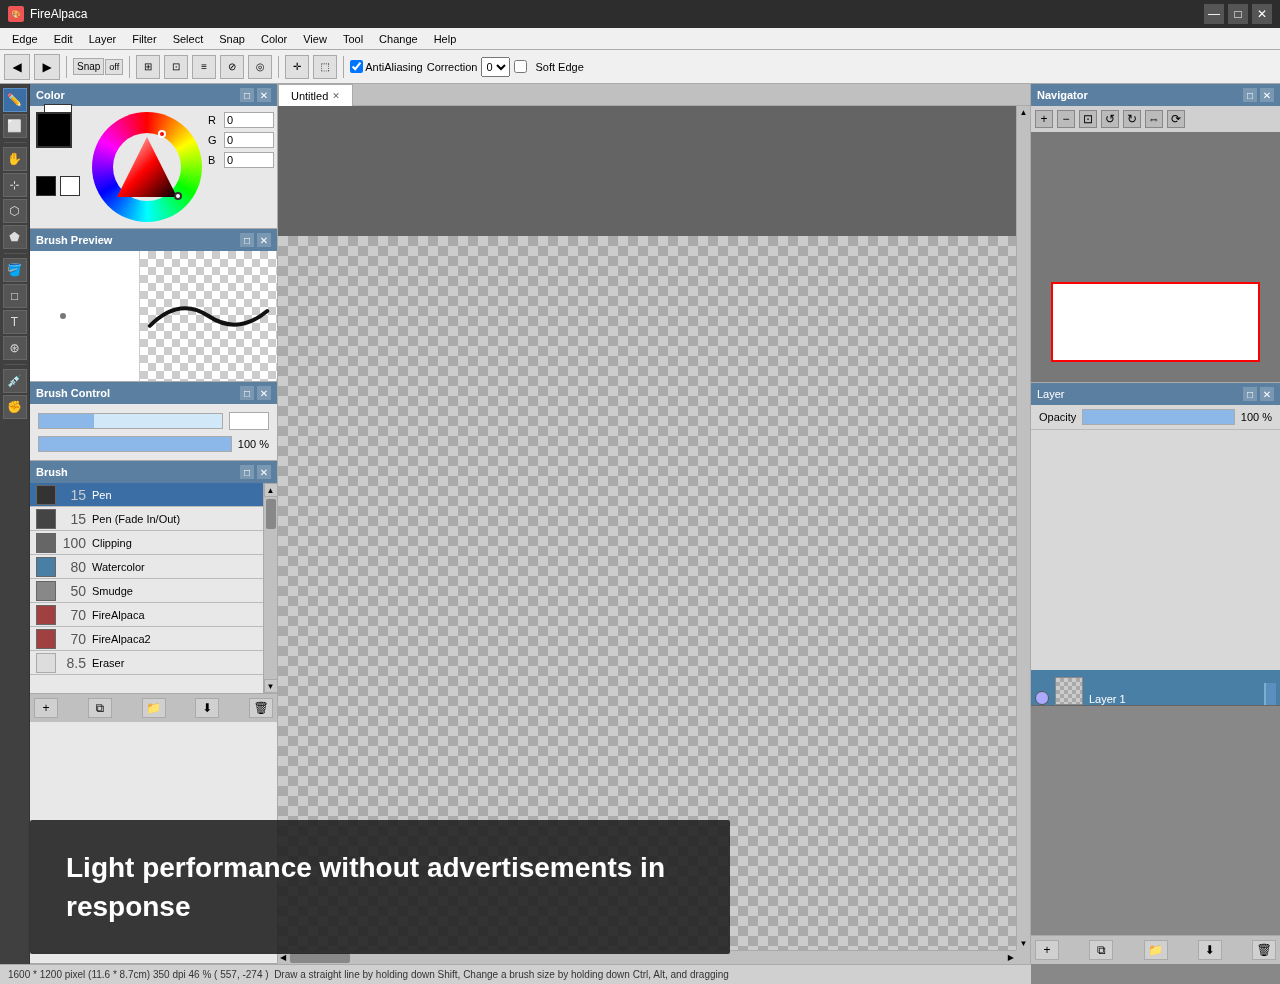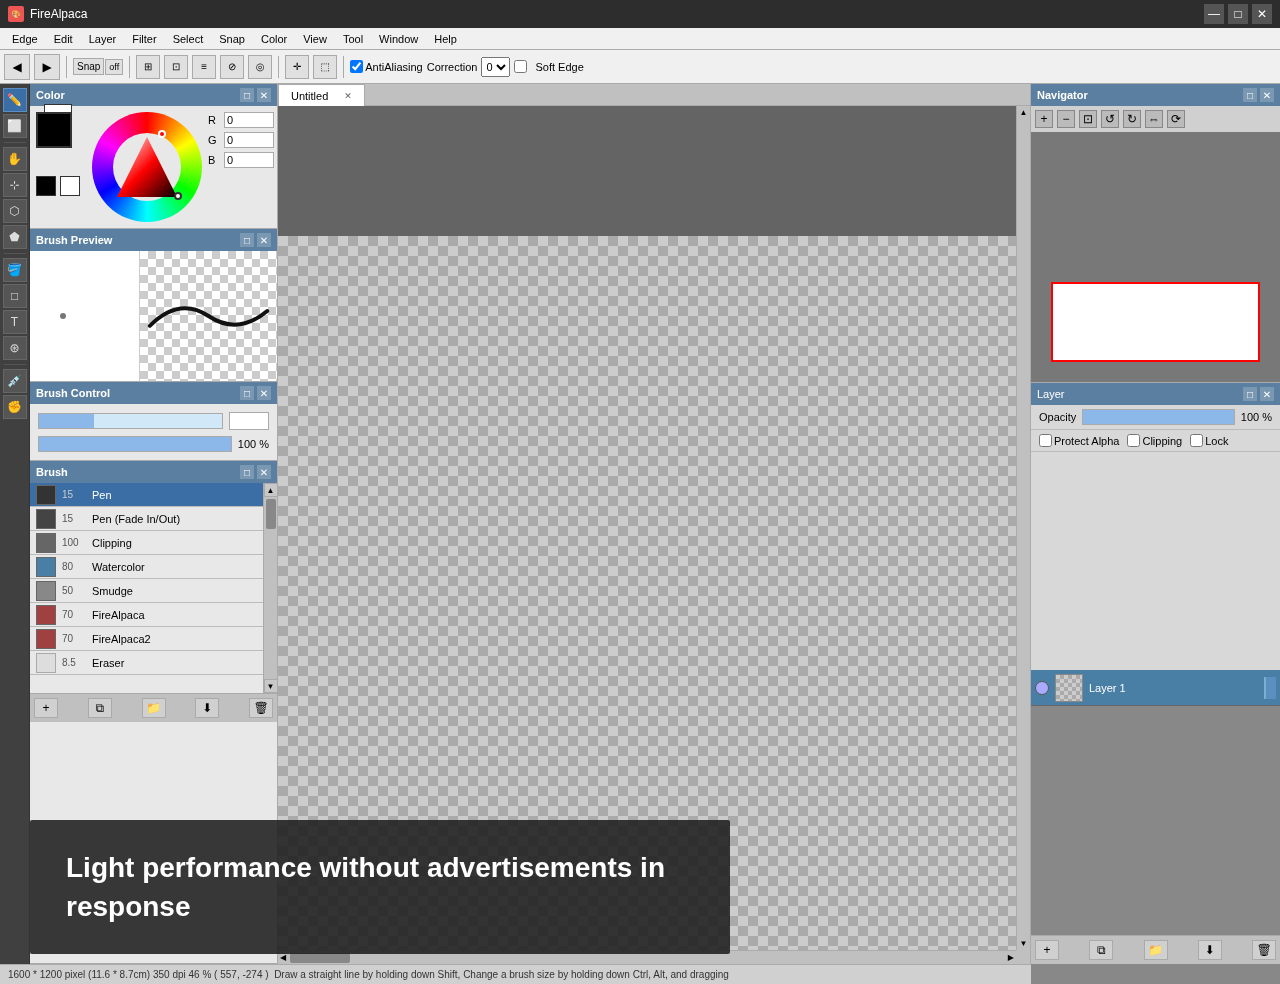--- a/index.html
+++ b/index.html
@@ -85,21 +85,21 @@
     .color-slider-label { width: 12px; font-size: 11px; }
     .color-slider-input { width: 50px; height: 16px; font-size: 11px; border: 1px solid #aaa; padding: 1px 2px; }
 
     
     .canvas-tabs-bar {
       display: flex; background: #c0c0c0; border-bottom: 1px solid #aaa; height: 22px;
     }
     .canvas-tab {
       display: flex; align-items: center; padding: 0 12px; background: #e0e0e0;
       border: 1px solid #aaa; border-bottom: none; cursor: pointer; font-size: 11px;
-      gap: 16px; height: 22px;
+      gap: 4px; height: 22px;
     }
     .canvas-tab.active { background: #fff; }
 
     
     .canvas-container {
       flex: 1; background: #646464; overflow: hidden; position: relative; display: flex; flex-direction: column;
     }
     .canvas-viewport {
       flex: 1; position: relative; overflow: hidden; background: #646464;
     }
@@ -134,21 +134,21 @@
     .layer-panel-content { flex: 1; background: #d8d8d8; }
     .layer-opacity-row { display: flex; align-items: center; gap: 6px; padding: 4px 8px; border-bottom: 1px solid #bbb; }
     .layer-blending-row { display: flex; align-items: center; gap: 6px; padding: 4px 8px; border-bottom: 1px solid #bbb; }
     .layer-options-row { display: flex; align-items: center; gap: 8px; padding: 4px 8px; border-bottom: 1px solid #bbb; }
     .layer-option { display: flex; align-items: center; gap: 2px; font-size: 11px; }
     .opacity-bar { flex: 1; height: 16px; background: #8bb8e8; border: 1px solid #aaa; }
     .opacity-label { font-size: 11px; white-space: nowrap; }
     .blending-select { flex: 1; height: 20px; font-size: 11px; }
     .layer-list { background: #888; flex: 1; min-height: 100px; }
     .layer-row {
-      display: flex; align-items: center; height: 36px; border-bottom: 1px solid #666;
+      display: flex; align-items: flex-end; height: 36px; border-bottom: 1px solid #666;
       background: #a0a0a0; padding: 0 4px; gap: 6px; cursor: pointer;
     }
     .layer-row.active { background: #4a7fa5; }
     .layer-visibility { width: 14px; height: 14px; border-radius: 50%; background: #888; border: 1px solid #555; cursor: pointer; }
     .layer-thumb { width: 28px; height: 28px; background: #ddd; border: 1px solid #888; }
     .layer-thumb-checkered {
       background-color: #ccc;
       background-image: linear-gradient(45deg, #aaa 25%, transparent 25%, transparent 75%, #aaa 75%, #aaa),
                         linear-gradient(45deg, #aaa 25%, transparent 25%, transparent 75%, #aaa 75%, #aaa);
       background-size: 8px 8px; background-position: 0 0, 4px 4px;
@@ -185,21 +185,21 @@
     .brush-size-input { width: 40px; height: 18px; border: 1px solid #aaa; font-size: 11px; text-align: center; }
     .brush-opacity-bar { height: 16px; background: #8bb8e8; border: 1px solid #aaa; position: relative; }
     .brush-opacity-label { font-size: 11px; text-align: right; }
     .brush-opacity-row { display: flex; align-items: center; gap: 6px; }
     .brush-item {
       display: flex; align-items: center; height: 24px; padding: 0 6px; gap: 6px;
       cursor: pointer; border-bottom: 1px solid #bbb;
     }
     .brush-item.active { background: #3a6ea5; color: #fff; }
     .brush-icon { width: 20px; height: 20px; background: #555; border: 1px solid #666; flex-shrink: 0; }
-    .brush-size-num { width: 24px; font-size: 10px; text-align: left; color: #555; }
+    .brush-size-num { width: 24px; font-size: 14px; text-align: right; color: #555; }
     .brush-item.active .brush-size-num { color: #ccc; }
     .brush-item-name { font-size: 11px; }
     .brush-scroll-wrapper { display: flex; overflow: hidden; height: 210px; }
     .brush-scroll-content { flex: 1; overflow-y: auto; }
     .brush-scroll-bar { width: 14px; background: #c0c0c0; border-left: 1px solid #aaa; display: flex; flex-direction: column; align-items: center; }
     .brush-scroll-arrow { width: 14px; height: 14px; background: #c8c8c8; border: 1px solid #aaa; display: flex; align-items: center; justify-content: center; cursor: pointer; font-size: 8px; }
     .brush-scroll-thumb-area { flex: 1; position: relative; }
     .brush-scroll-thumb { width: 10px; height: 30px; background: #888; border-radius: 2px; margin: 2px; }
 
     
@@ -268,21 +268,21 @@
 <div class="menu-bar">
   <span class="menu-item">Edge</span>
   <span class="menu-item">Edit</span>
   <span class="menu-item">Layer</span>
   <span class="menu-item">Filter</span>
   <span class="menu-item">Select</span>
   <span class="menu-item">Snap</span>
   <span class="menu-item">Color</span>
   <span class="menu-item">View</span>
   <span class="menu-item">Tool</span>
-  <span class="menu-item">Window</span>
+  <span class="menu-item">Change</span>
   <span class="menu-item">Help</span>
 </div>
 
 <div class="toolbar">
   <button class="toolbar-btn">◀</button>
   <button class="toolbar-btn">▶</button>
   <div class="toolbar-sep"></div>
   <div class="snap-group">
     <span class="snap-label">Snap</span>
     <span class="snap-label" style="font-size:9px;">off</span>
@@ -558,34 +558,20 @@
           <button class="panel-ctrl-btn">□</button>
           <button class="panel-ctrl-btn">✕</button>
         </div>
       </div>
       <div class="layer-panel-content">
         <div class="layer-opacity-row">
           <span>Opacity</span>
           <div class="opacity-bar"></div>
           <span class="opacity-label">100 %</span>
         </div>
-        <div class="layer-options-row">
-          <label class="layer-option">
-            <input type="checkbox" style="">
-            <span>Protect Alpha</span>
-          </label>
-          <label class="layer-option">
-            <input type="checkbox" style="">
-            <span>Clipping</span>
-          </label>
-          <label class="layer-option">
-            <input type="checkbox" style="">
-            <span>Lock</span>
-          </label>
-        </div>
       </div>
 
       <div class="layer-list" style="flex:1;background:#888;">
         <div class="layer-row active">
           <div class="layer-visibility" style="background:#aaf;"></div>
           <div class="layer-thumb layer-thumb-checkered"></div>
           <span class="layer-name">Layer 1</span>
           <div style="margin-left:auto;width:12px;height:22px;background:#5a8fc0;border-left:2px solid #7aafd0;"></div>
         </div>
 

